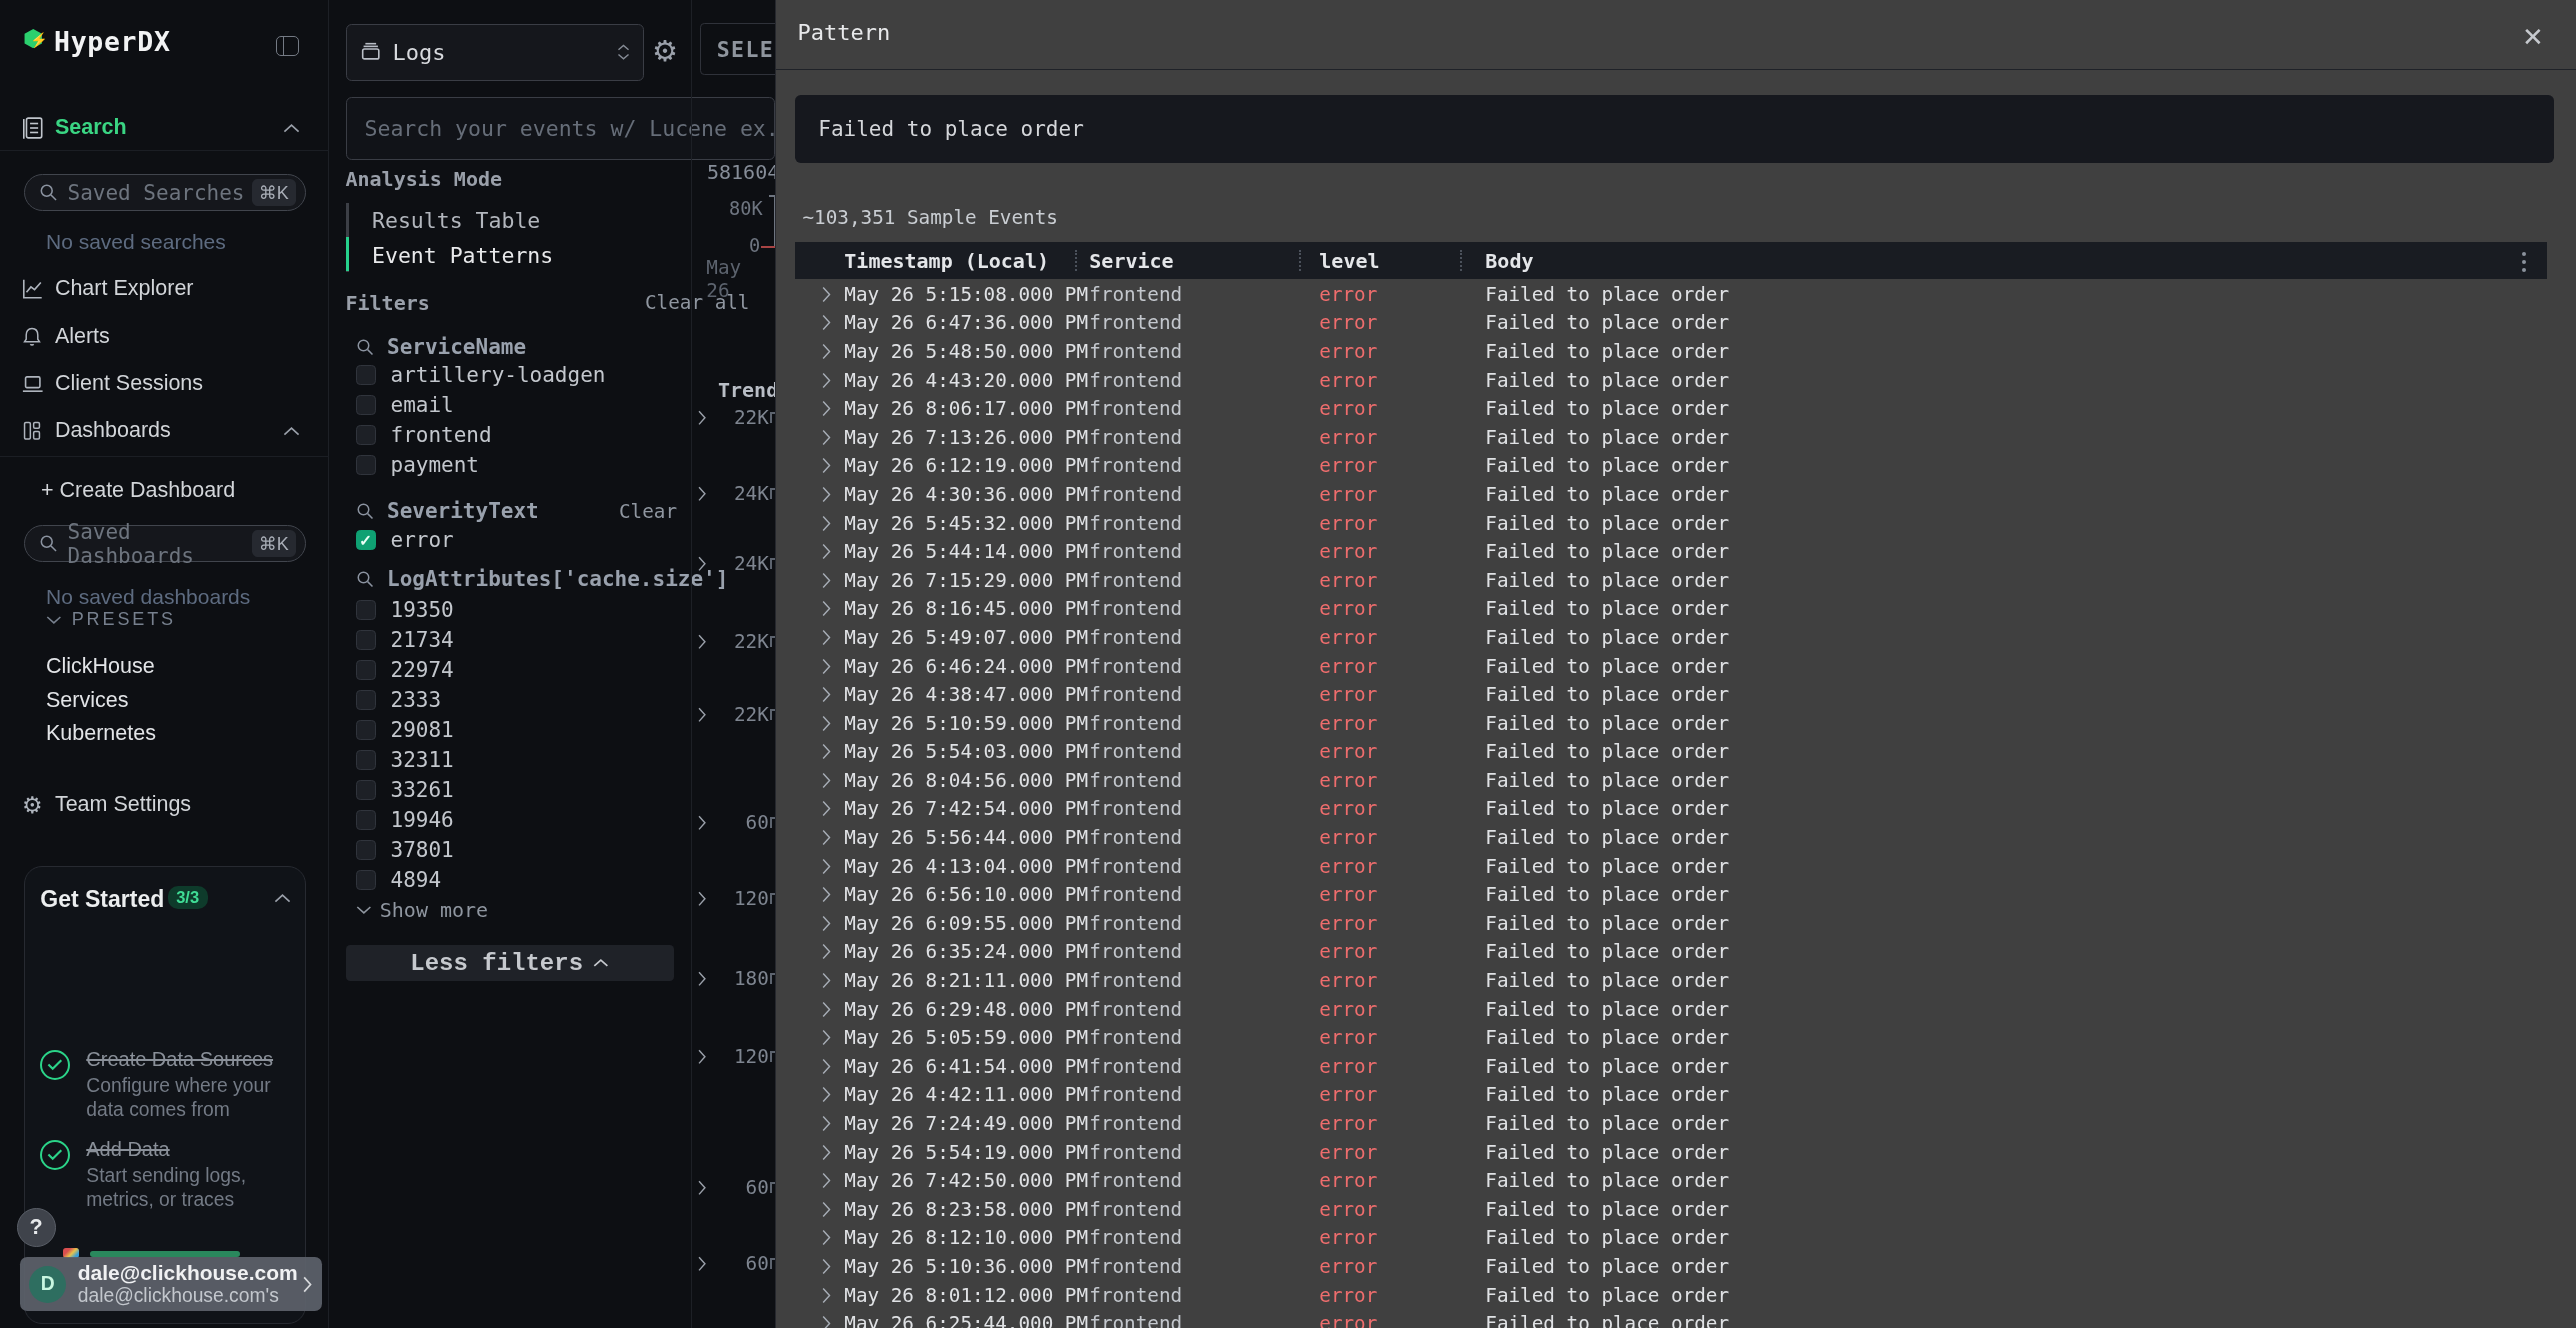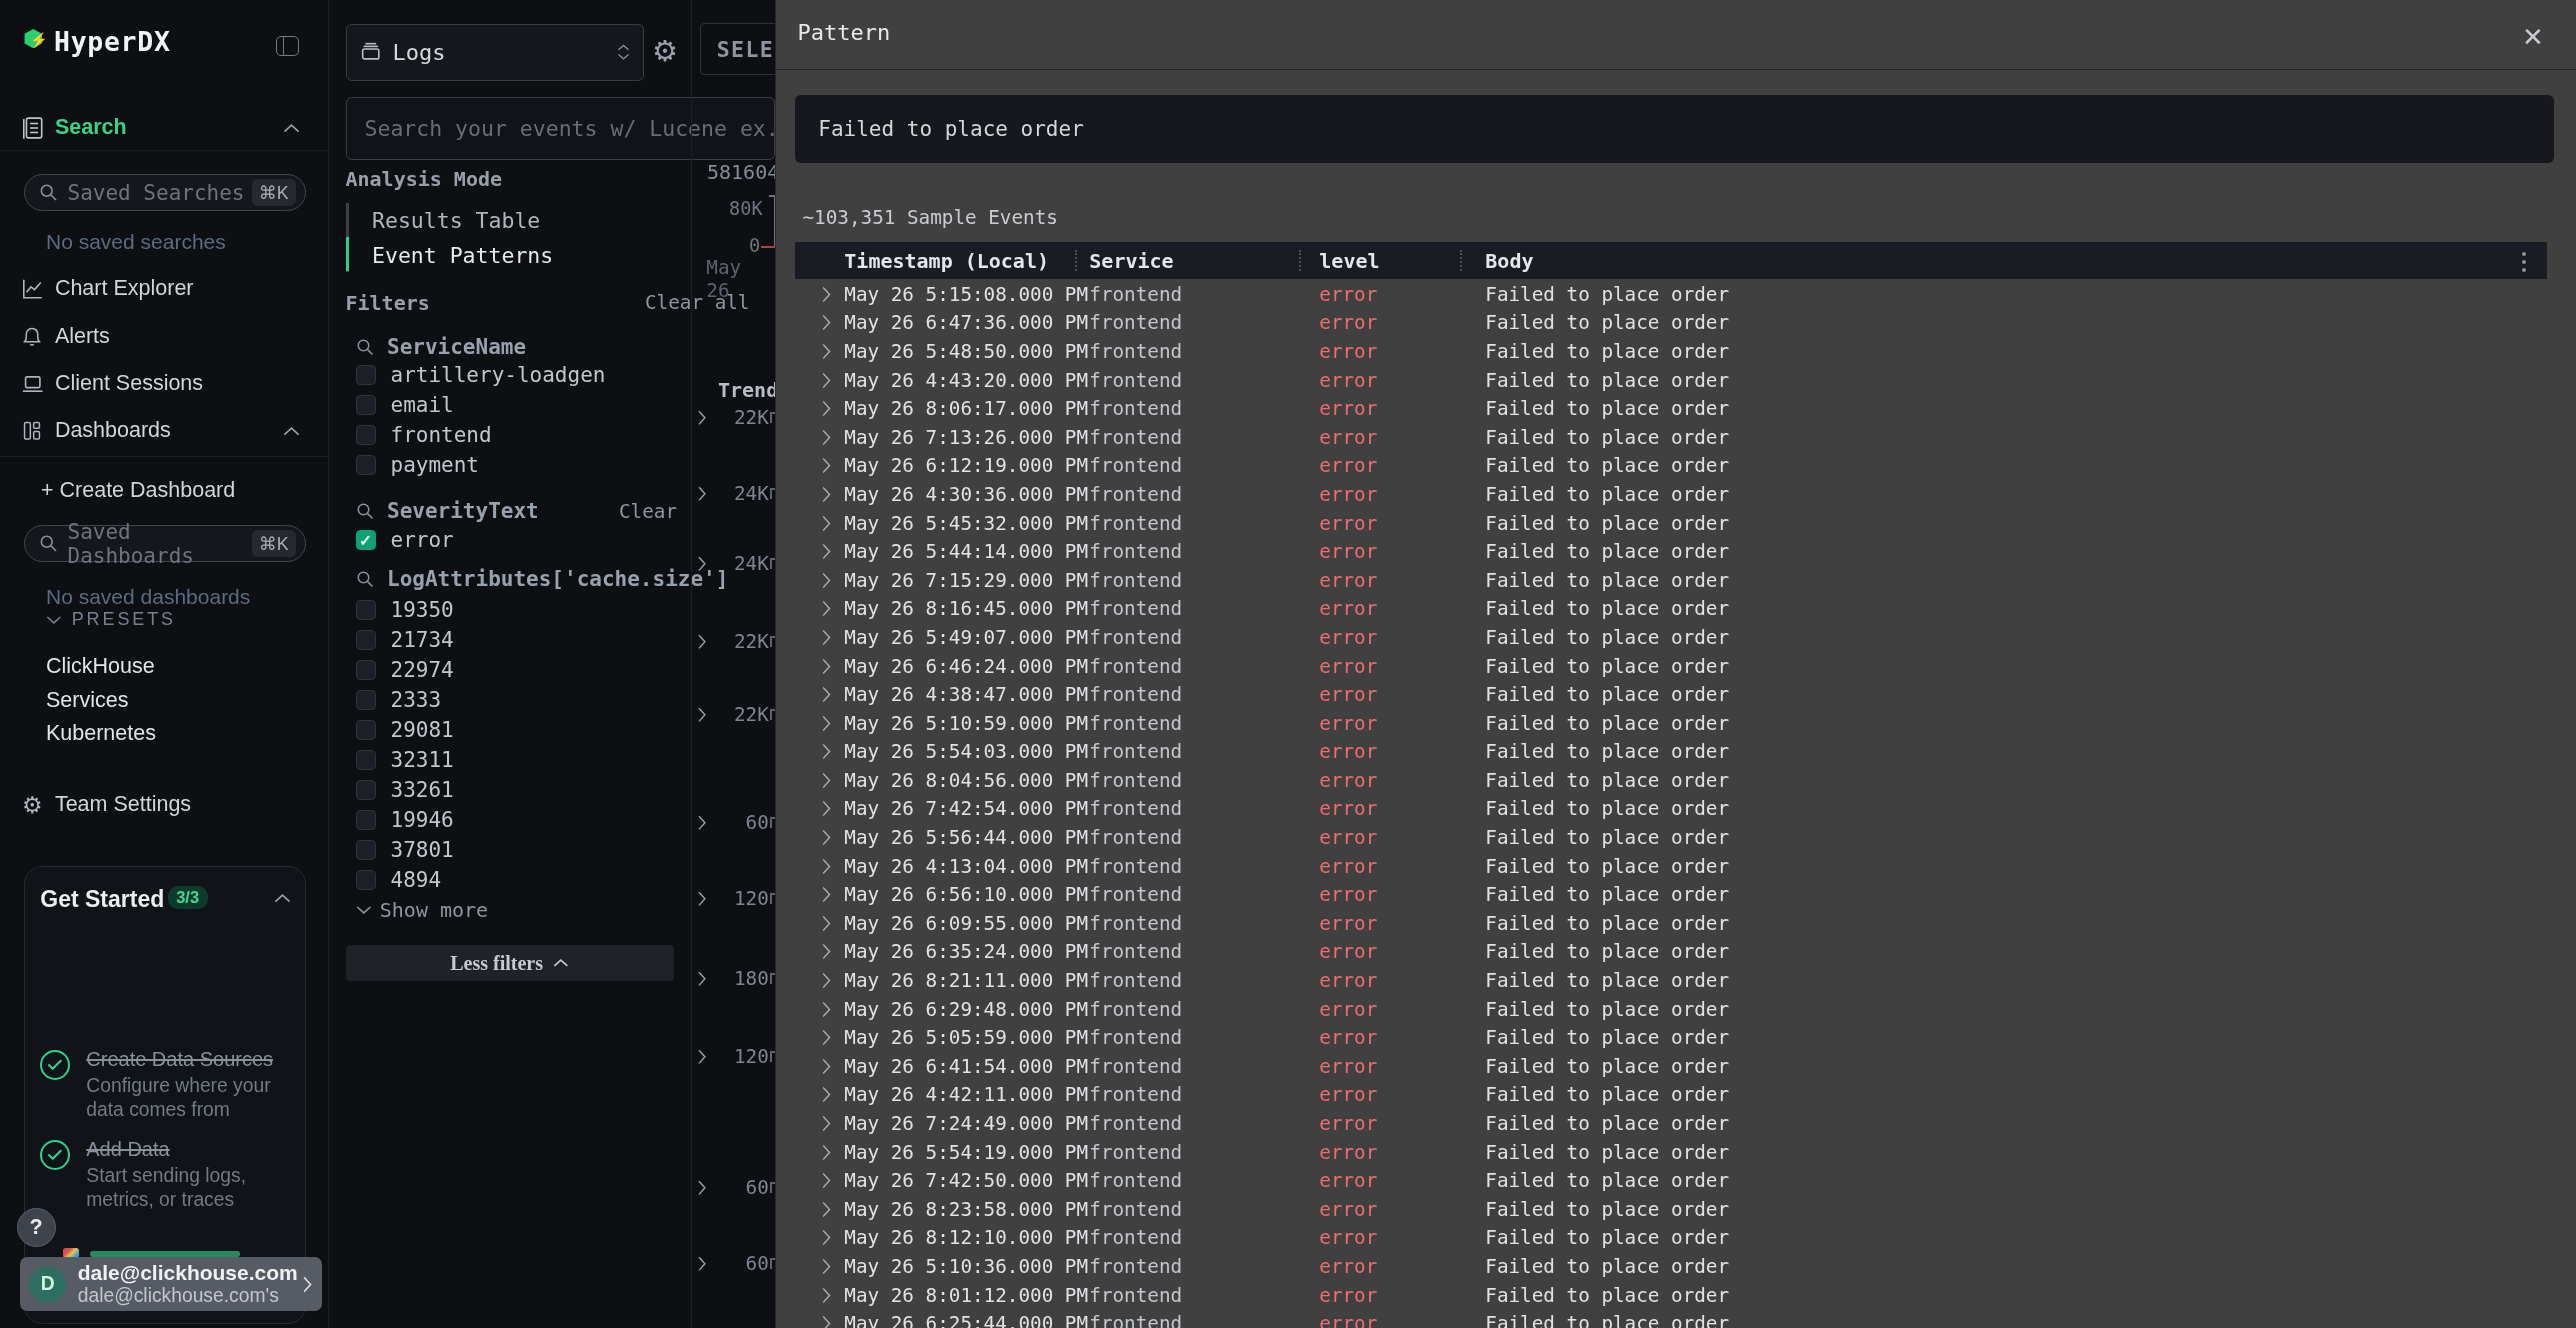--- a/index.html
+++ b/index.html
@@ -94,21 +94,21 @@
   .fopts { position:absolute; left:26.5px; width:329px; }
   .fopt { height:30px; display:flex; align-items:center; cursor:pointer; }
   .cbx { width:20px; height:20px; border-radius:4.3px; background:#1d2026; border:1.4px solid #30343c; flex:none; }
   .cbx.on { background:#0fa173; border-color:#0fa173; color:#eafff6; font-size:15.7px; font-weight:bold;
     display:flex; align-items:center; justify-content:center; }
   .fopt .ol { margin-left:15px; font-family:"DejaVu Sans Mono",monospace; font-size:21px; color:#c3c7cd; }
   .showmore { position:absolute; left:26.5px; display:flex; align-items:center; color:#8f96a0; cursor:pointer; }
   .showmore .t { margin-left:8.6px; font-family:"DejaVu Sans Mono",monospace; font-size:20px; }
   .less-btn { position:absolute; left:16.5px; top:945px; width:328px; height:36px; background:#1f2228;
     border-radius:4.3px; display:flex; align-items:center; justify-content:center; gap:10px;
-    font-family:Liberation Serif, serif; font-size:20px; font-weight:bold; color:#c6c9ce; cursor:pointer; }
+    font-family:Liberation Mono, monospace; font-size:24px; font-weight:bold; color:#c6c9ce; cursor:pointer; }
   
   #strip { position:absolute; left:362px; top:0; width:84px; height:1328px; border-left:1.4px solid #1d2026; }
   .strip-num { position:absolute; font-family:"DejaVu Sans Mono",monospace; color:#868d98; }
   .trend-row { position:absolute; left:0; width:84px; display:flex; align-items:center; }
   .trend-row .tchev { margin-left:5px; color:#9aa0aa; display:flex; }
   .trend-row .tv { margin-left:auto; margin-right:7.2px; font-family:"DejaVu Sans Mono",monospace;
     font-size:19.3px; color:#7e8590; }
   .spark { position:absolute; right:0; width:6.4px; height:11.4px; border-top:2.1px solid #5c636e; border-left:2.1px solid #5c636e; }
   .axis-corner { position:absolute; left:77px; top:195px; width:7.2px; height:53px;
     border-top:2.1px solid #6e7580; border-right:2.1px solid #6e7580; }

